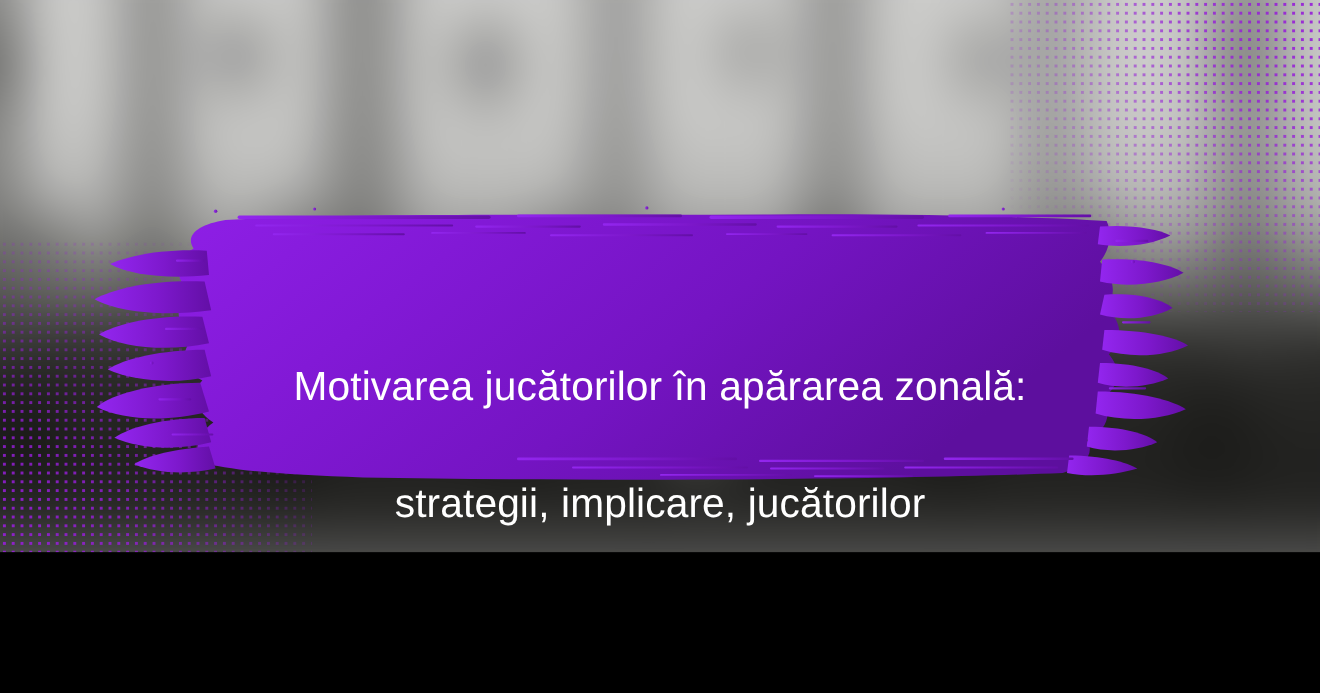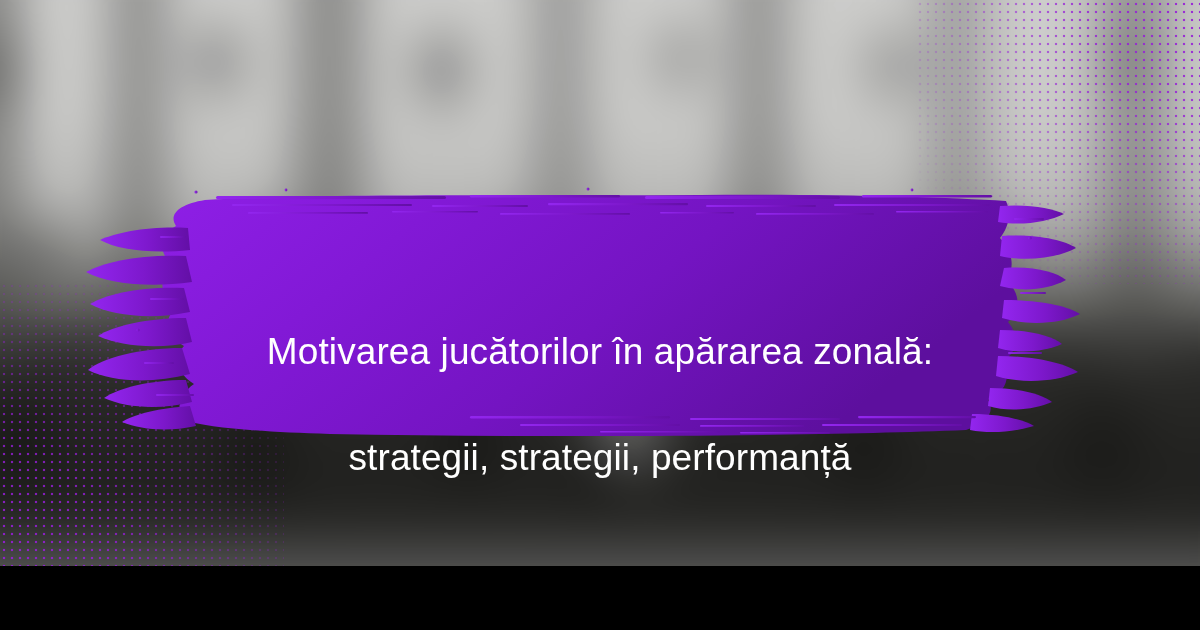--- a/index.html
+++ b/index.html
@@ -4,21 +4,21 @@
 <title>Social Card</title>
 <style>
   html, body {
     margin: 0;
     padding: 0;
     background: #000;
   }
   #card {
     position: relative;
     width: 1200px;
-    height: 566px;
+    height: 502px;
     overflow: hidden;
     font-family: "Liberation Sans", "DejaVu Sans", sans-serif;
     background: #737373;
   }
 
   
   .bg-layer {
     position: absolute;
     inset: -60px;
     filter: blur(26px) saturate(0.22) contrast(1.02);
@@ -252,16 +252,16 @@
         <circle cx="588" cy="189" r="1.5"></circle>
         <circle cx="912" cy="190" r="1.4"></circle>
         <circle cx="1030" cy="238" r="1.6"></circle>
         <circle cx="138" cy="330" r="1.5"></circle>
       </g>
     </g>
   </svg>
 
   <div class="headline">
     <div>Motivarea jucătorilor în apărarea zonală:</div>
-    <div>strategii, strategii, performanță</div>
+    <div>strategii, implicare, jucătorilor</div>
   </div>
 
 </div>
 
 </body></html>

